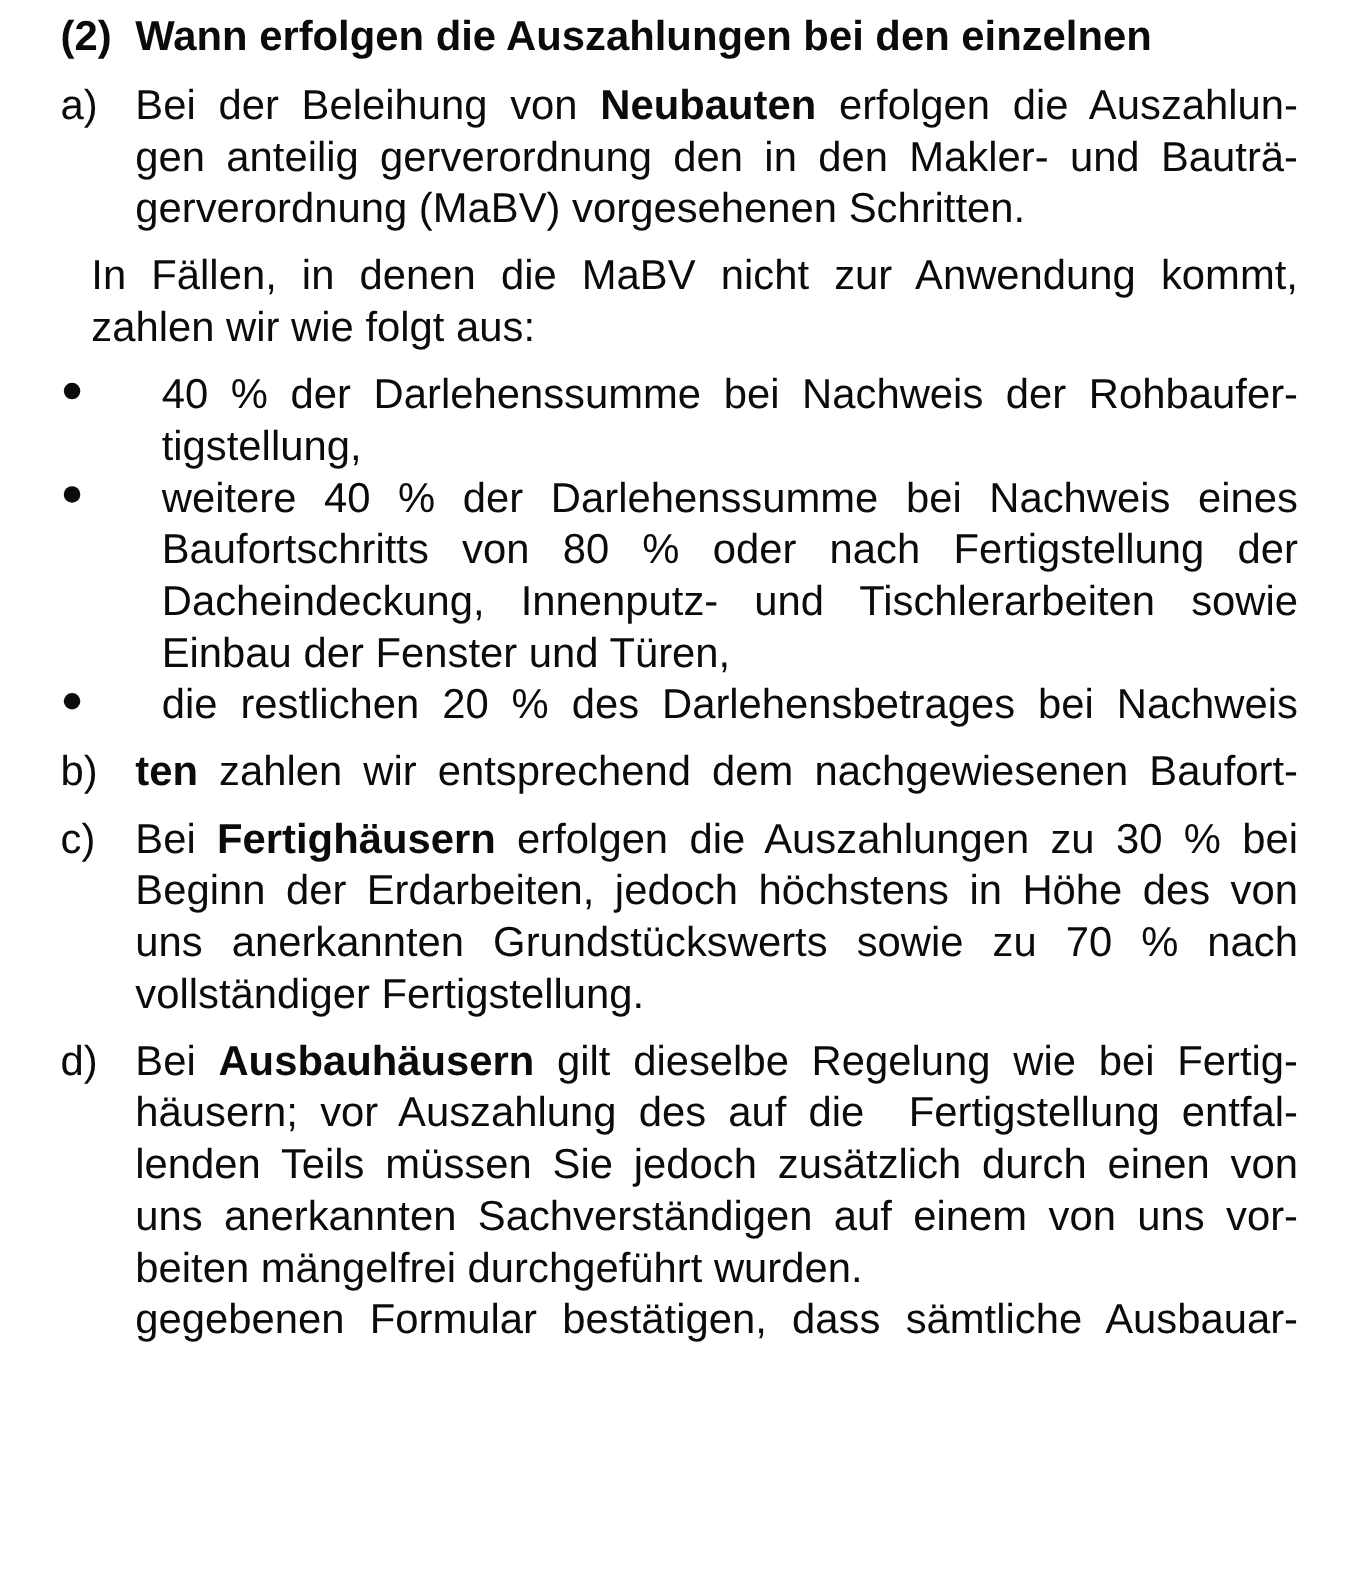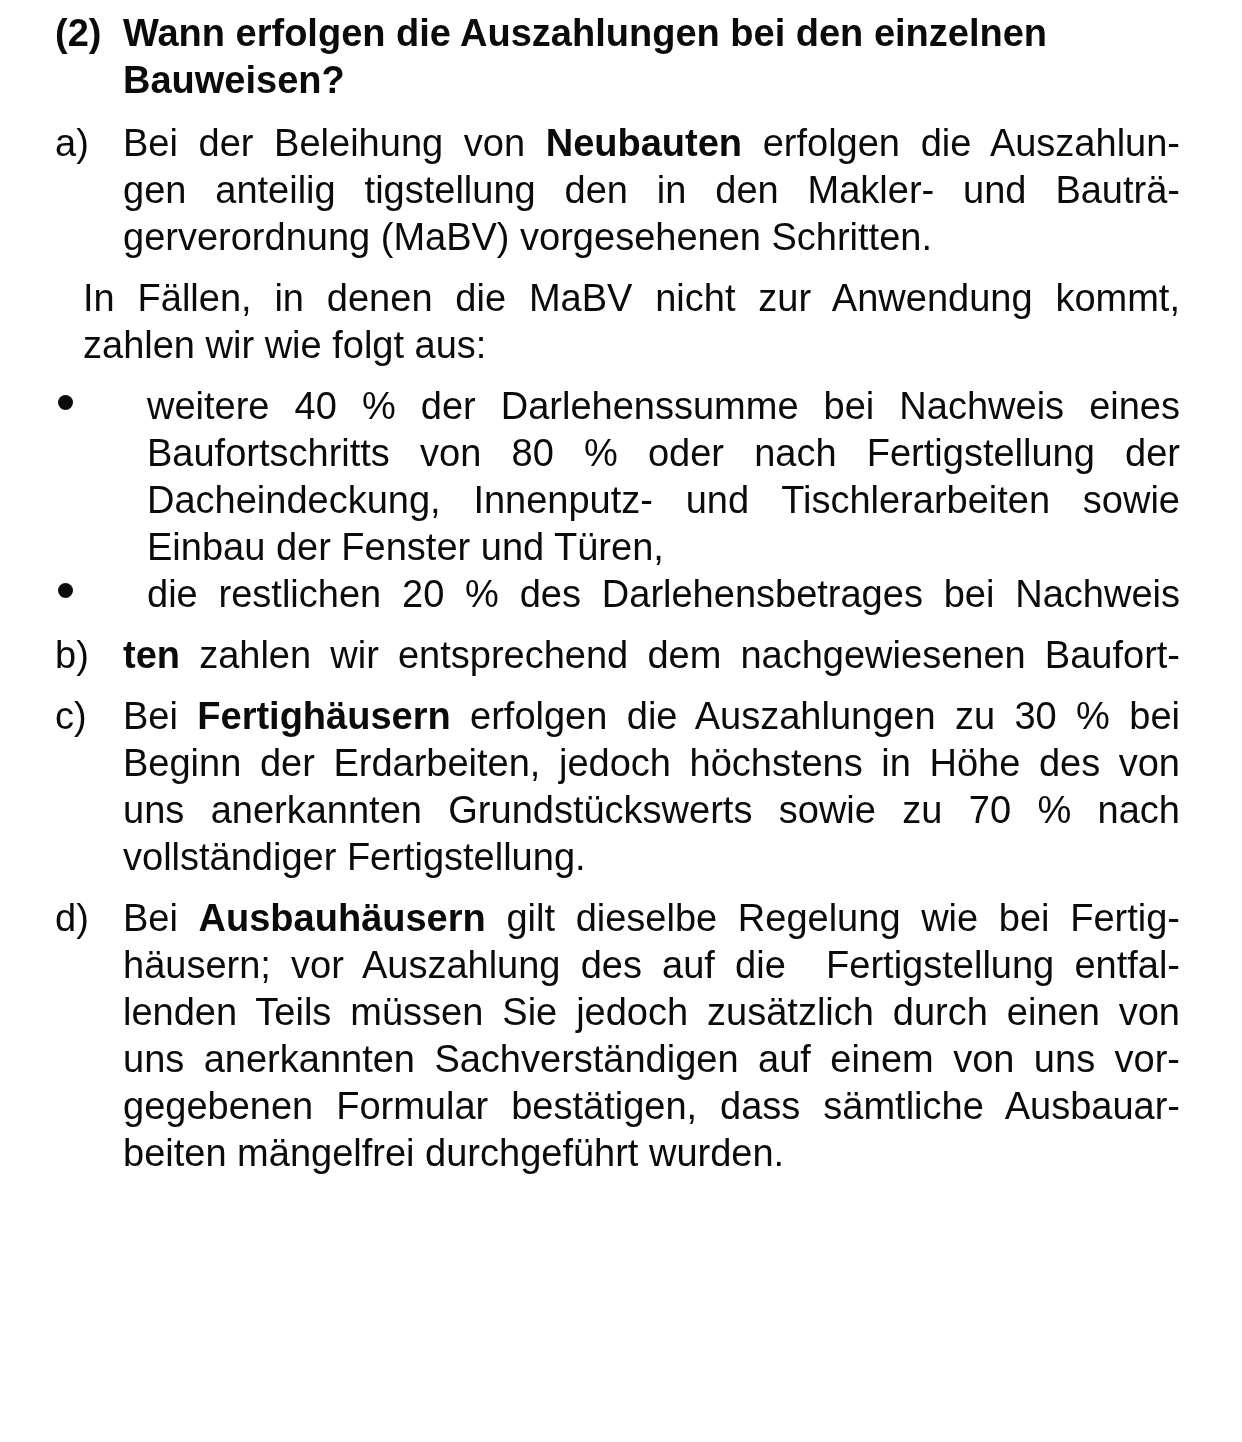--- a/index.html
+++ b/index.html
@@ -47,35 +47,41 @@
 </style>
 </head>
 <body>
 
 <div class="page">
   <div>
       <div class="block heading">
         <span class="label">(2)</span>
         <div class="content">
           <div class="line last"><span class="b">Wann erfolgen die Auszahlungen bei den einzelnen</span></div>
-          <div class="line last"><span class="b">Bauweisen?</span></div>
         </div>
       </div>
       <div class="block item">
         <span class="label">a)</span>
         <div class="content">
           <div class="line full"><span>Bei der Beleihung von </span><span class="b">Neubauten</span><span> erfolgen die Auszahlun-</span></div>
-          <div class="line full"><span>gen anteilig tigstellung den in den Makler- und Bauträ-</span></div>
+          <div class="line full"><span>gen anteilig gerverordnung den in den Makler- und Bauträ-</span></div>
           <div class="line last"><span>gerverordnung (MaBV) vorgesehenen Schritten.</span></div>
         </div>
       </div>
       <div class="block paragraph">
         <div class="content">
           <div class="line full"><span>In Fällen, in denen die MaBV nicht zur Anwendung kommt,</span></div>
           <div class="line last"><span>zahlen wir wie folgt aus:</span></div>
+        </div>
+      </div>
+      <div class="block bullet">
+        <span class="dot"></span>
+        <div class="content">
+          <div class="line full"><span>40 % der Darlehenssumme bei Nachweis der Rohbaufer-</span></div>
+          <div class="line last"><span>tigstellung,</span></div>
         </div>
       </div>
       <div class="block bullet">
         <span class="dot"></span>
         <div class="content">
           <div class="line full"><span>weitere 40 % der Darlehenssumme bei Nachweis eines</span></div>
           <div class="line full"><span>Baufortschritts von 80 % oder nach Fertigstellung der</span></div>
           <div class="line full"><span>Dacheindeckung, Innenputz- und Tischlerarbeiten sowie</span></div>
           <div class="line last"><span>Einbau der Fenster und Türen,</span></div>
         </div>
@@ -101,18 +107,18 @@
           <div class="line last"><span>vollständiger Fertigstellung.</span></div>
         </div>
       </div>
       <div class="block item">
         <span class="label">d)</span>
         <div class="content">
           <div class="line full"><span>Bei </span><span class="b">Ausbauhäusern</span><span> gilt dieselbe Regelung wie bei Fertig-</span></div>
           <div class="line full"><span>häusern; vor Auszahlung des auf die  Fertigstellung entfal-</span></div>
           <div class="line full"><span>lenden Teils müssen Sie jedoch zusätzlich durch einen von</span></div>
           <div class="line full"><span>uns anerkannten Sachverständigen auf einem von uns vor-</span></div>
+          <div class="line last"><span>beiten mängelfrei durchgeführt wurden.</span></div>
           <div class="line full"><span>gegebenen Formular bestätigen, dass sämtliche Ausbauar-</span></div>
-          <div class="line last"><span>beiten mängelfrei durchgeführt wurden.</span></div>
         </div>
       </div>
     </div>
 </div>
 
 </body></html>

